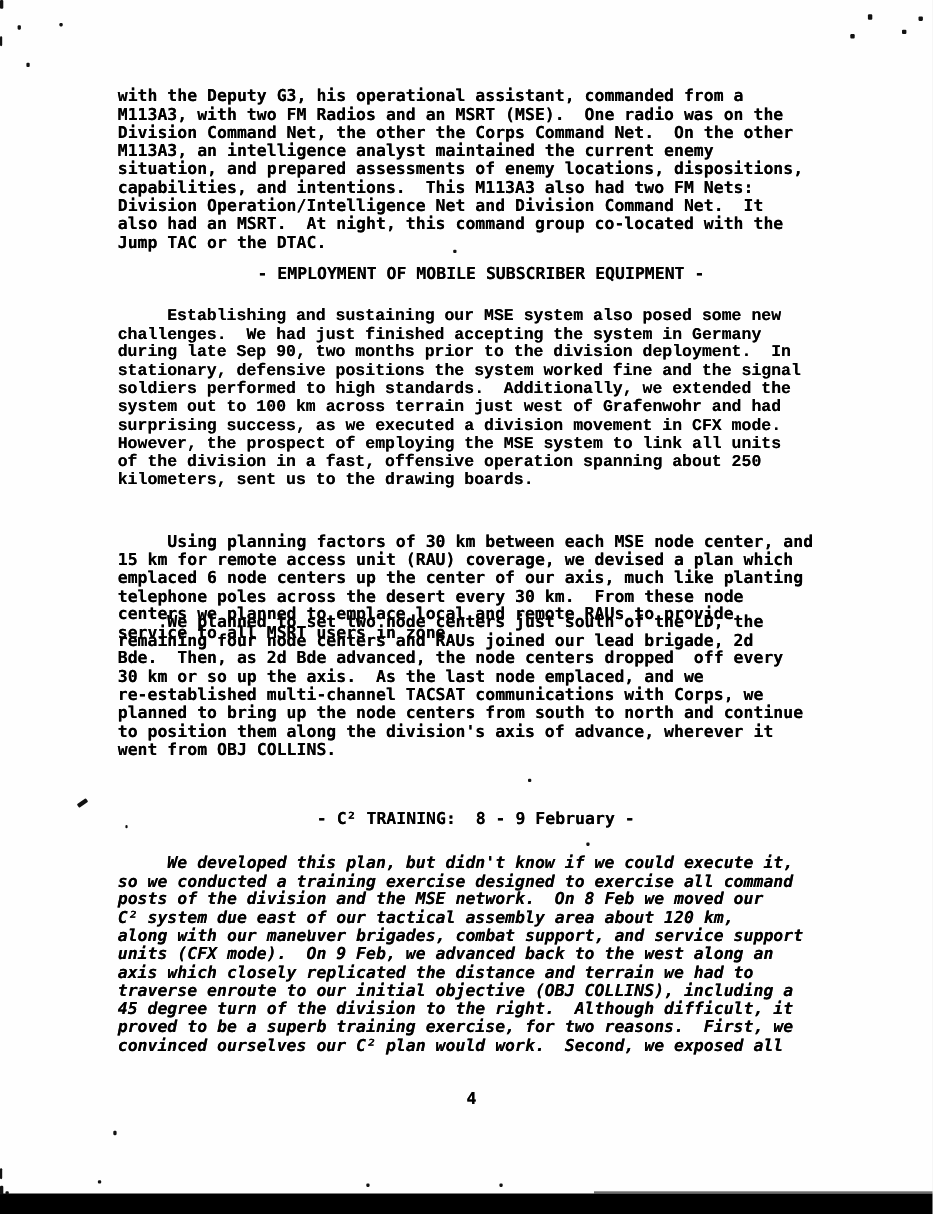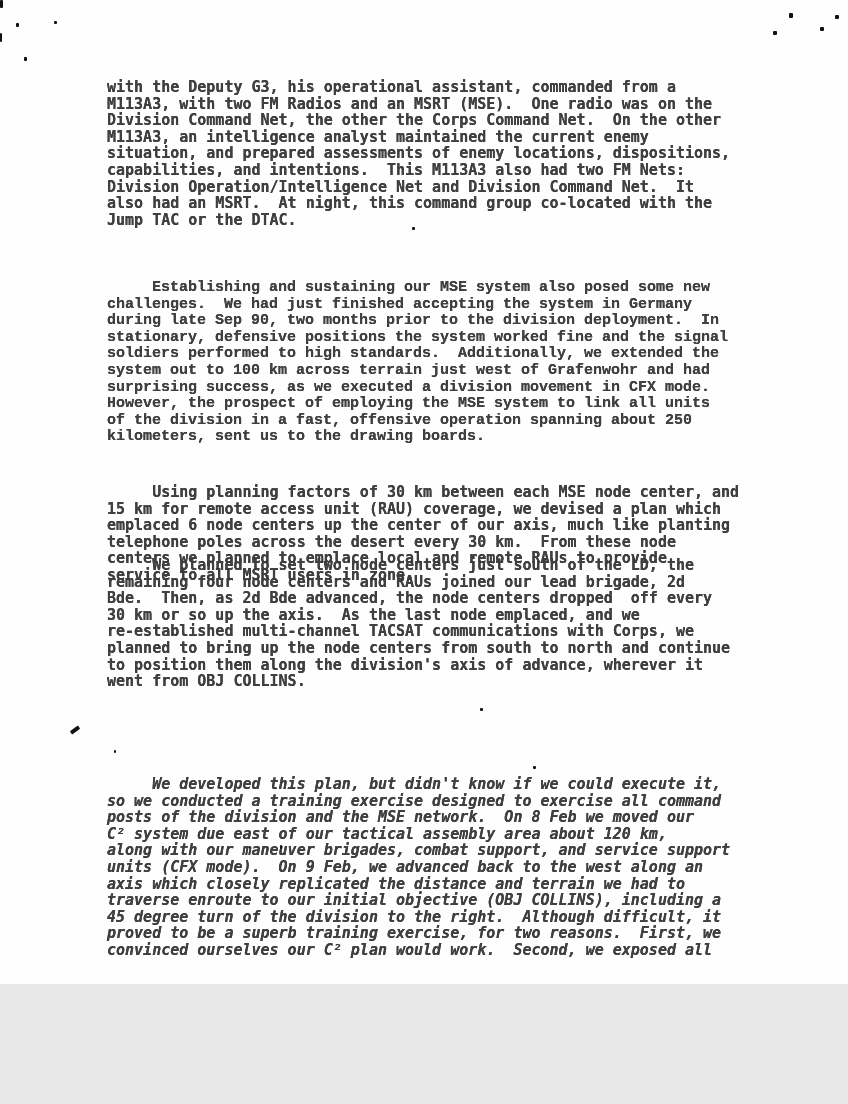--- a/index.html
+++ b/index.html
@@ -1,23 +1,23 @@
 <!DOCTYPE html>
 <html><head>
 <meta charset="utf-8">
 <style>
   html, body { margin: 0; padding: 0; background: #e8e8e8; }
   .page {
     position: relative;
     width: 848px;
-    height: 984px;
+    height: 1104px;
     background: #fefefe;
     overflow: hidden;
     font-family: "DejaVu Sans Mono", "Liberation Mono", monospace;
-    color: #404040;
+    color: #000000;
   }
   .block {
     position: absolute;
     left: 107px;
     font-size: 15px;
     line-height: 16.6px;
     font-weight: bold;
     letter-spacing: 0;
     white-space: pre;
     text-shadow: 0 0 0.5px rgba(20,20,20,0.85);
@@ -68,20 +68,21 @@
   <div class="block body b0">with the Deputy G3, his operational assistant, commanded from a
 M113A3, with two FM Radios and an MSRT (MSE).  One radio was on the
 Division Command Net, the other the Corps Command Net.  On the other
 M113A3, an intelligence analyst maintained the current enemy
 situation, and prepared assessments of enemy locations, dispositions,
 capabilities, and intentions.  This M113A3 also had two FM Nets:
 Division Operation/Intelligence Net and Division Command Net.  It
 also had an MSRT.  At night, this command group co-located with the
 Jump TAC or the DTAC.</div>
 
+  <div class="block heading b1">- EMPLOYMENT OF MOBILE SUBSCRIBER EQUIPMENT -</div>
 
   <div class="block body b2">     Establishing and sustaining our MSE system also posed some new
 challenges.  We had just finished accepting the system in Germany
 during late Sep 90, two months prior to the division deployment.  In
 stationary, defensive positions the system worked fine and the signal
 soldiers performed to high standards.  Additionally, we extended the
 system out to 100 km across terrain just west of Grafenwohr and had
 surprising success, as we executed a division movement in CFX mode.
 However, the prospect of employing the MSE system to link all units
 of the division in a fast, offensive operation spanning about 250
@@ -96,20 +97,21 @@
 
   <div class="block body b4">     We planned to set two node centers just south of the LD, the
 remaining four node centers and RAUs joined our lead brigade, 2d
 Bde.  Then, as 2d Bde advanced, the node centers dropped  off every
 30 km or so up the axis.  As the last node emplaced, and we
 re-established multi-channel TACSAT communications with Corps, we
 planned to bring up the node centers from south to north and continue
 to position them along the division's axis of advance, wherever it
 went from OBJ COLLINS.</div>
 
+  <div class="block heading b5">- C² TRAINING:  8 - 9 February -</div>
 
   <div class="block body b6">     We developed this plan, but didn't know if we could execute it,
 so we conducted a training exercise designed to exercise all command
 posts of the division and the MSE network.  On 8 Feb we moved our
 C² system due east of our tactical assembly area about 120 km,
 along with our maneuver brigades, combat support, and service support
 units (CFX mode).  On 9 Feb, we advanced back to the west along an
 axis which closely replicated the distance and terrain we had to
 traverse enroute to our initial objective (OBJ COLLINS), including a
 45 degree turn of the division to the right.  Although difficult, it

